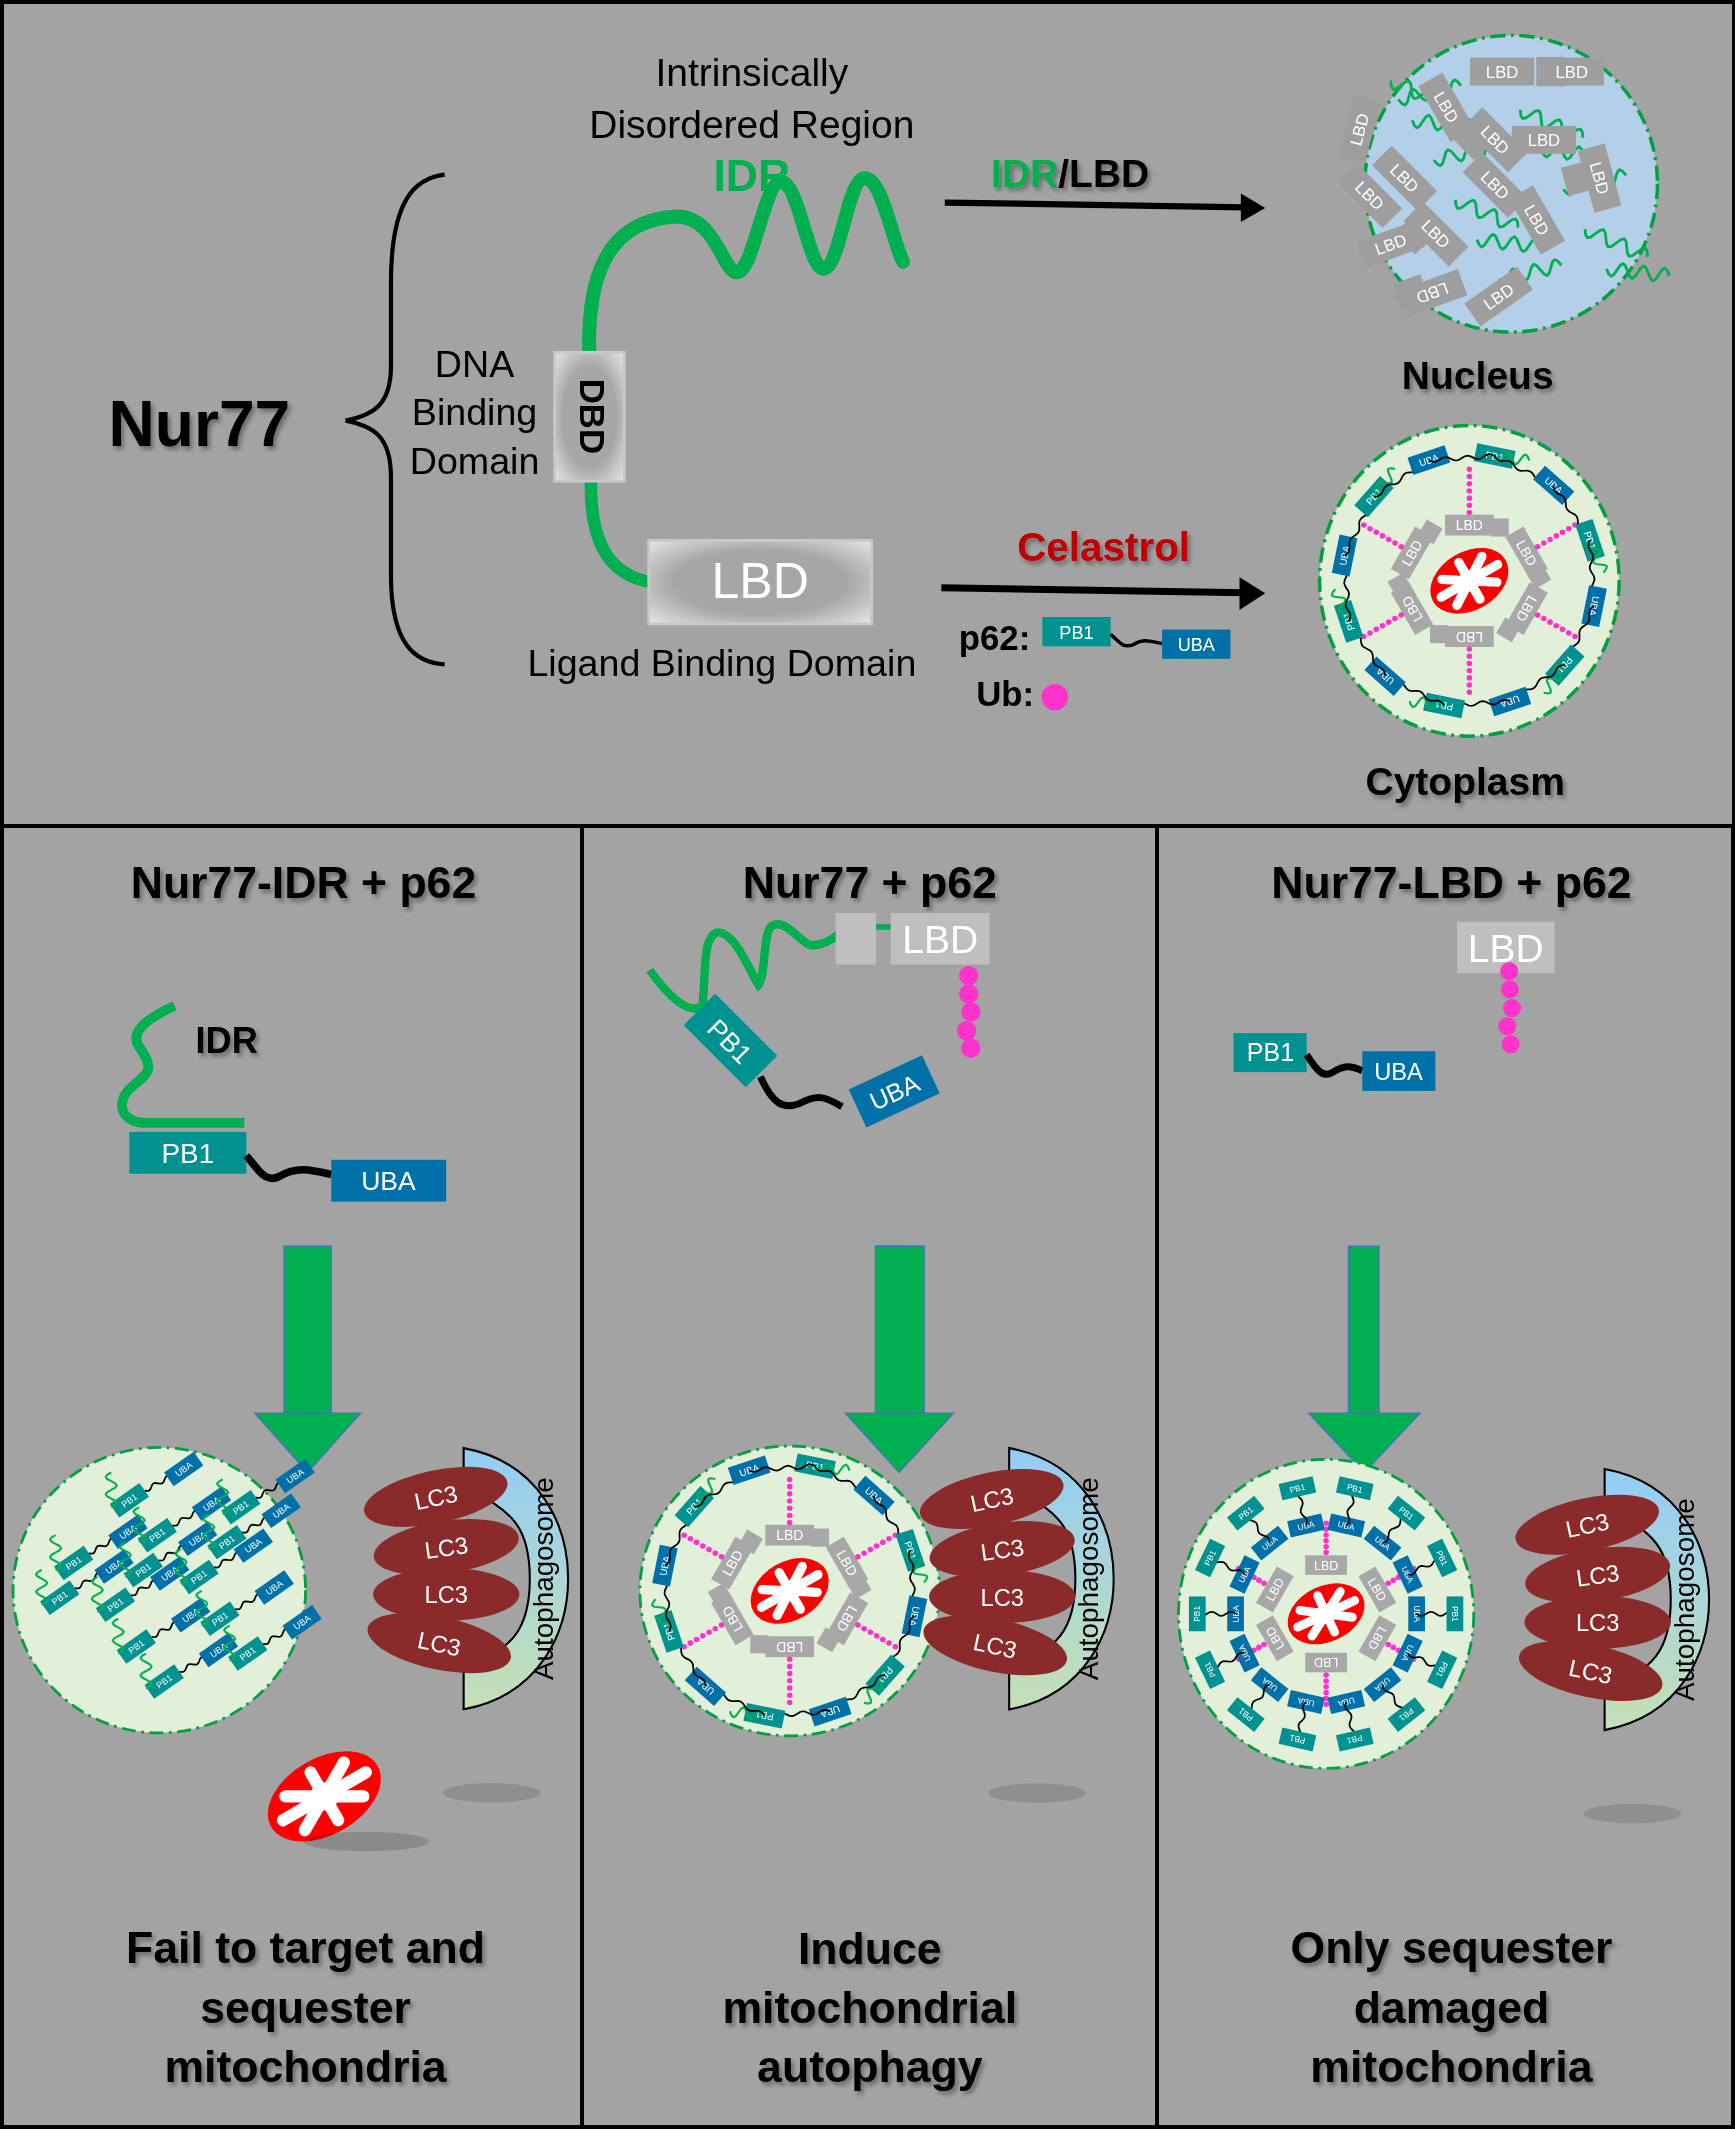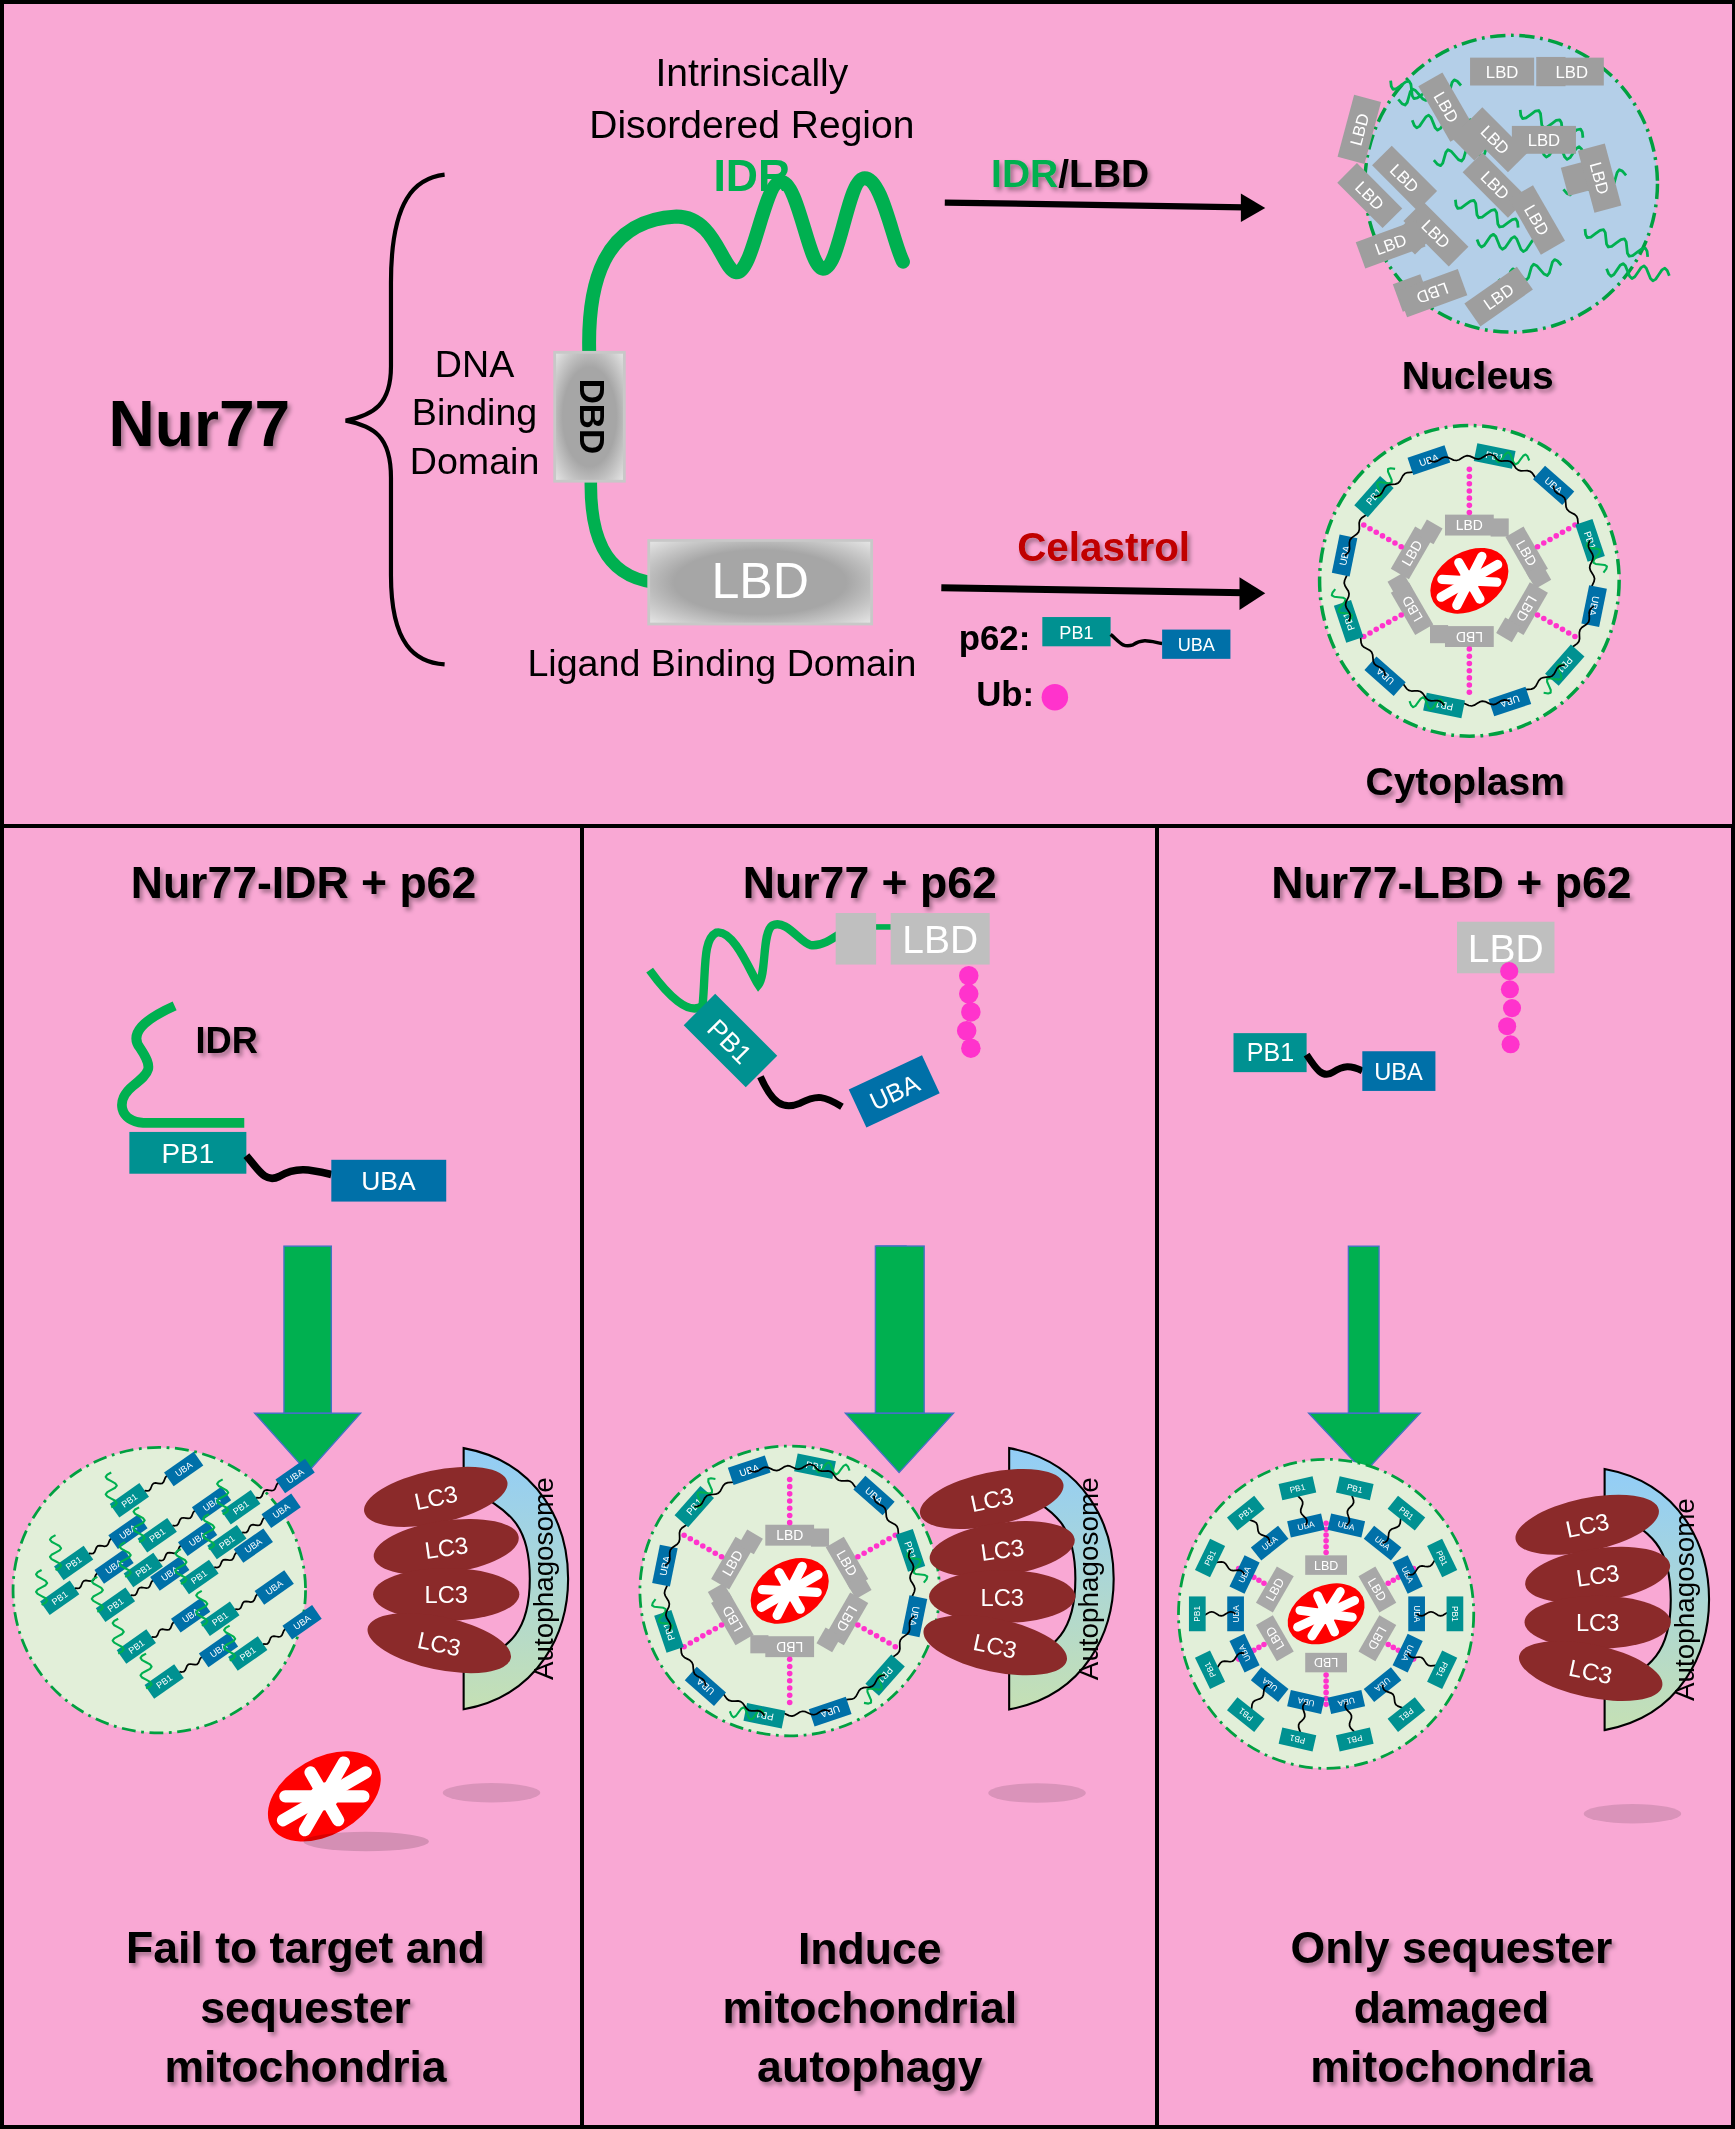--- a/index.html
+++ b/index.html
@@ -1,17 +1,17 @@
 <!DOCTYPE html>
 <html style="font-size:11px"><head>
 <meta charset="utf-8">
 <style>
   html, body { margin: 0; padding: 0; background: #ffffff; }
   body { width: 1736px; height: 2129px; position: relative; overflow: hidden; font-family: "Liberation Sans", sans-serif; }
-  .panel { position: absolute; background: #f9a8d4; border: 4.9px solid #000; box-sizing: border-box; }
+  .panel { position: absolute; background: #a3a3a3; border: 4.9px solid #000; box-sizing: border-box; }
   #top-panel { left: 0; top: 0; width: 1736px; height: 829px; }
   #p1 { left: 0; top: 824px; width: 585px; height: 1305px; }
   #p2 { left: 580px; top: 824px; width: 580px; height: 1305px; }
   #p3 { left: 1155px; top: 824px; width: 580px; height: 1305px; }
   svg { position: absolute; left: 0; top: 0; overflow: visible; }
   .txt { font-family: "Liberation Sans", sans-serif; }
   .bold { font-weight: bold; }
   .shadow { filter: url(#tshadow); }
 </style>
 </head>

